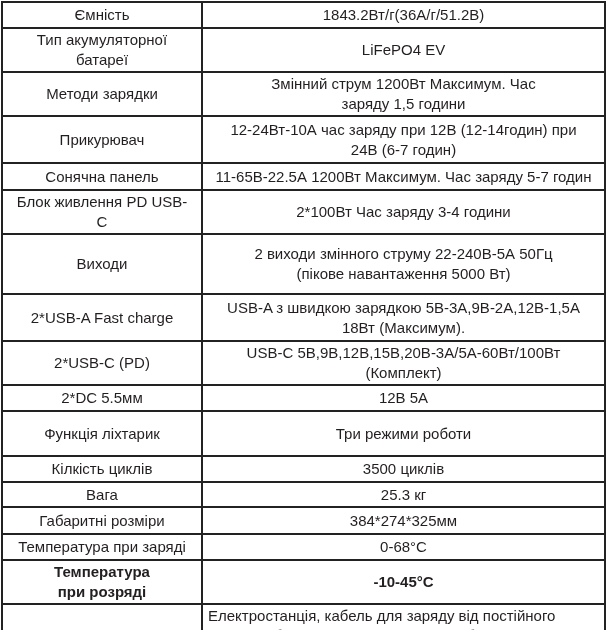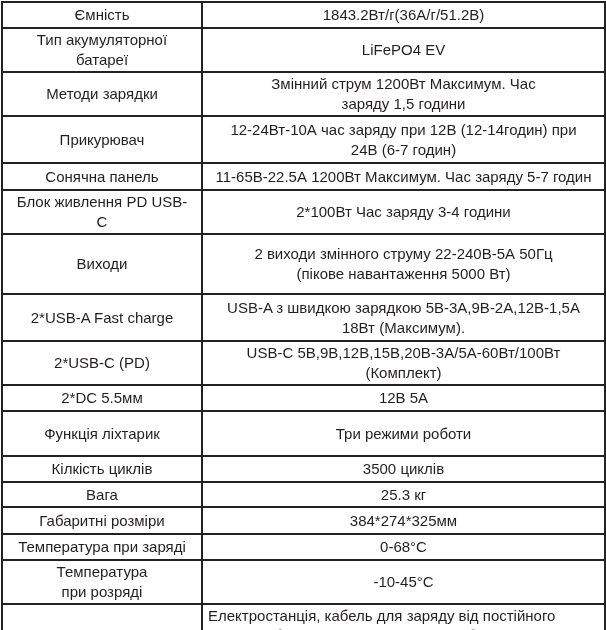--- a/index.html
+++ b/index.html
@@ -102,21 +102,21 @@
         <td class="value-cell">25.3 кг</td>
       </tr>
       <tr style="height: 27px;">
         <td class="label-cell">Габаритні розміри</td>
         <td class="value-cell">384*274*325мм</td>
       </tr>
       <tr style="height: 26px;">
         <td class="label-cell">Температура при заряді</td>
         <td class="value-cell">0-68°C</td>
       </tr>
-      <tr style="height: 42px;">
+      <tr style="height: 42px; font-weight: bold;">
         <td class="label-cell">Температура
 при розряді</td>
         <td class="value-cell">-10-45°C</td>
       </tr>
       <tr style="height: 64px;">
         <td class="label-cell">Комплект постачання</td>
         <td class="value-cell left">Електростанція, кабель для заряду від постійного
 струму,кабель для заряду від автомобільного при-
 курювача, кабель USB-C, інструкція користувача.</td>
       </tr>

